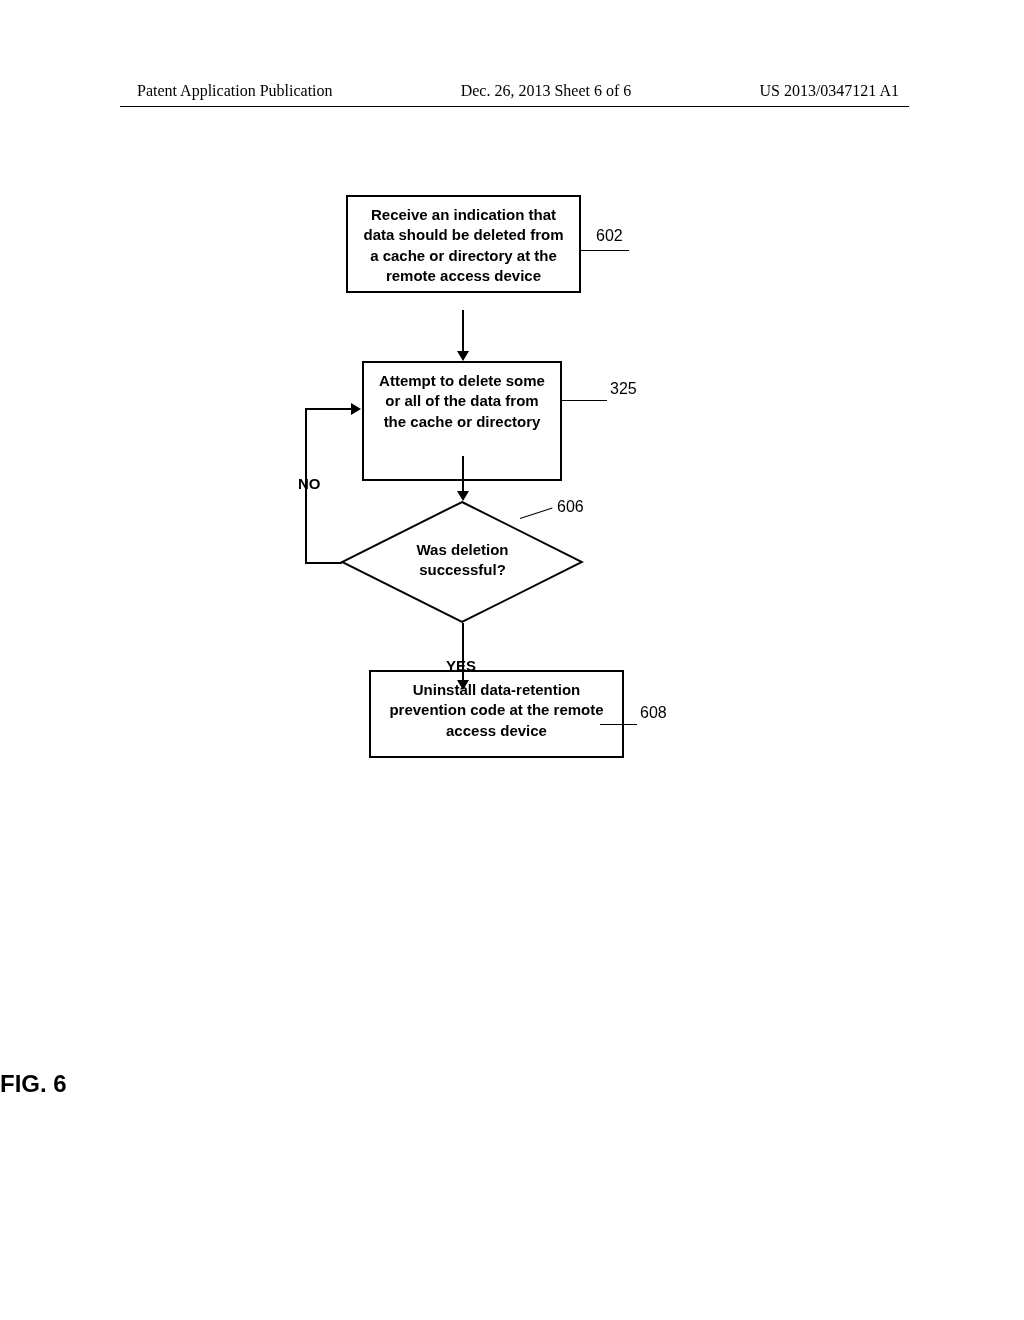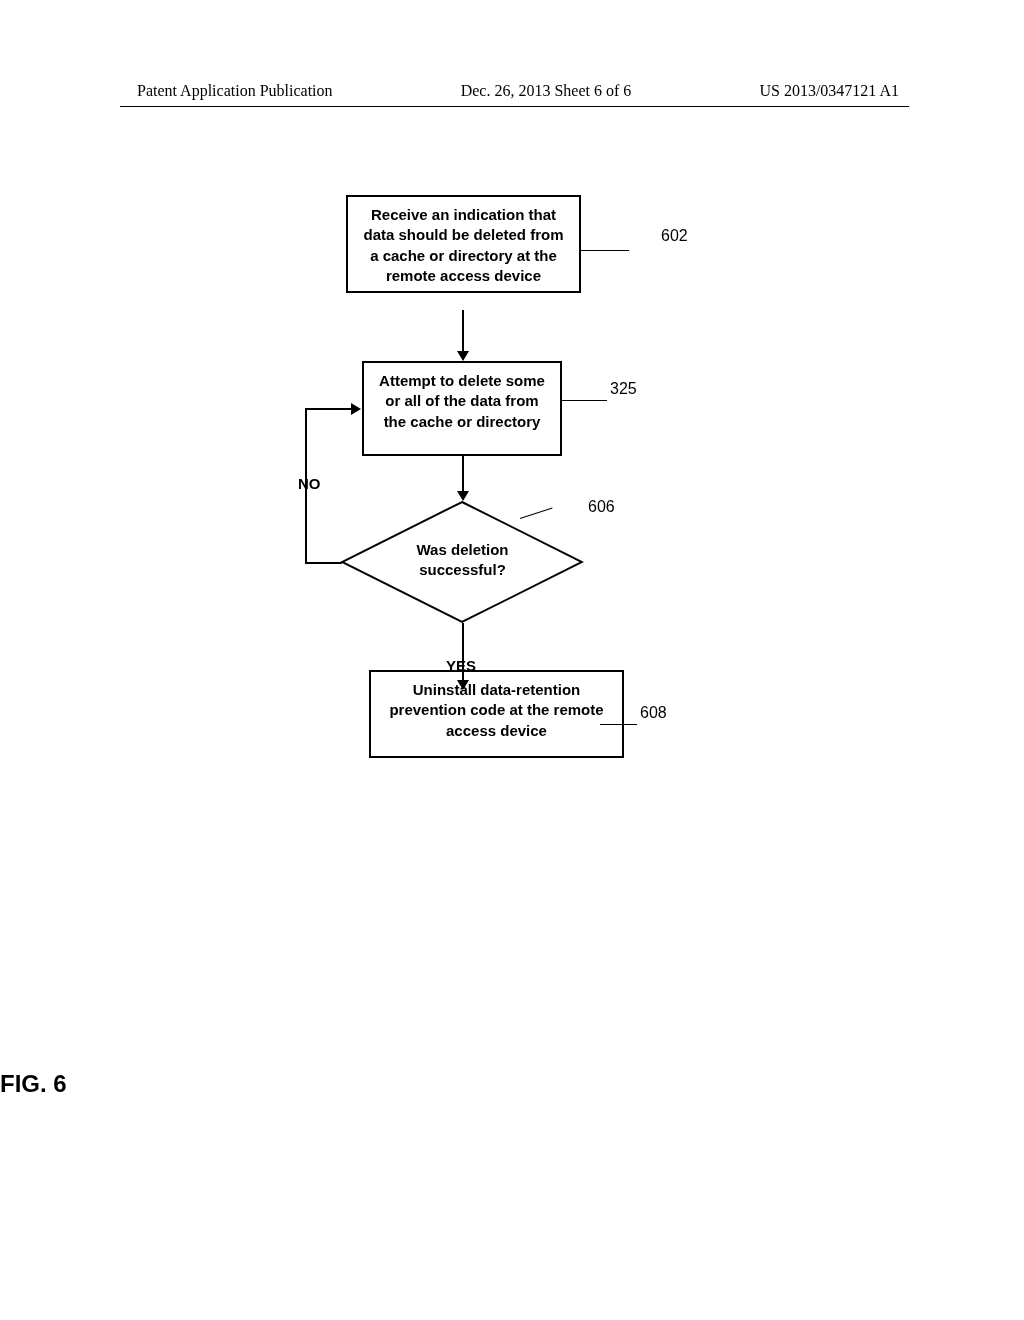--- a/index.html
+++ b/index.html
@@ -58,21 +58,21 @@
     .box1 {
       left: 346px;
       top: 0px;
       width: 235px;
       height: 98px;
     }
     .box2 {
       left: 362px;
       top: 166px;
       width: 200px;
-      height: 95px;
+      height: 120px;
     }
     .box3 {
       left: 345px;
       top: 475px;
       width: 255px;
       height: 88px;
       margin-left: 24px;
     }
     .diamond {
       position: absolute;
@@ -93,23 +93,23 @@
       width: 145px;
       text-align: center;
       font-weight: bold;
       font-size: 15px;
       line-height: 1.35;
     }
     .ref-label {
       position: absolute;
       font-size: 16px;
     }
-    .ref602 { left: 661px; top: 32px; }
+    .ref602 { left: 596px; top: 32px; }
     .ref604 { left: 610px; top: 185px; }
-    .ref606 { left: 557px; top: 303px; margin-left: 31px; }
+    .ref606 { left: 557px; top: 303px; }
     .ref608 { left: 640px; top: 509px; }
     .no-label {
       position: absolute;
       left: 298px;
       top: 280px;
       font-weight: bold;
       font-size: 15px;
     }
     .yes-label {
       position: absolute;

